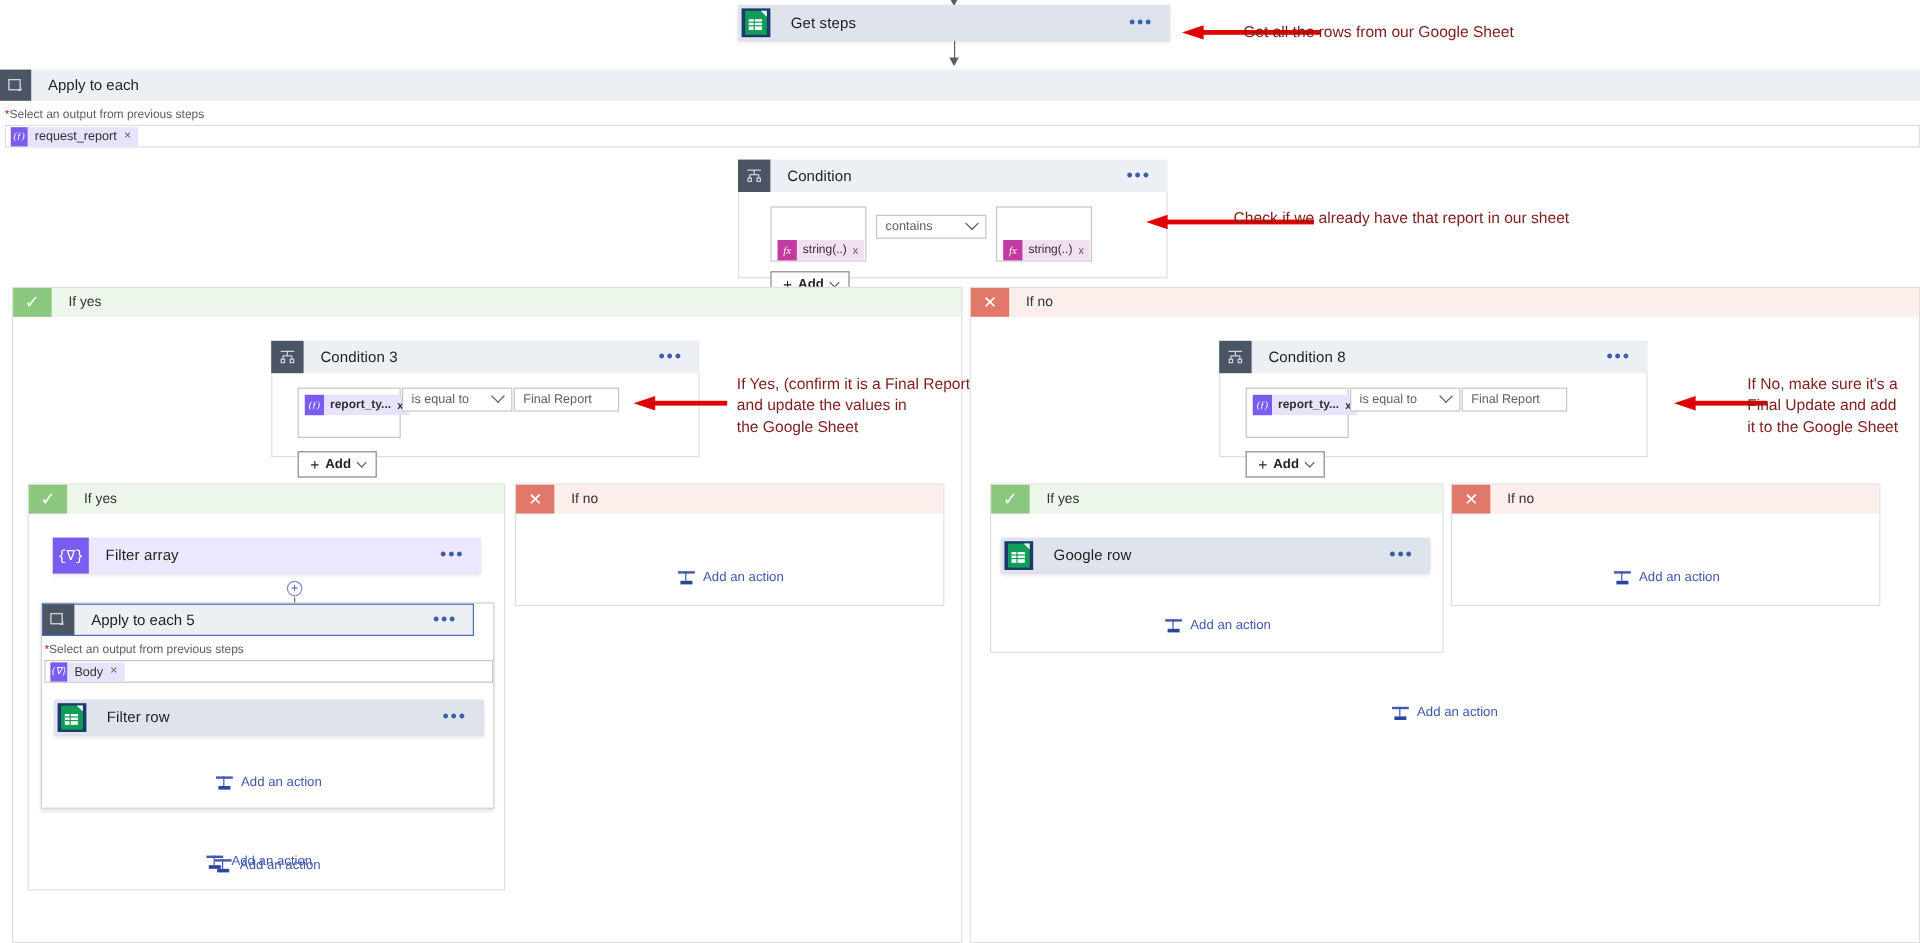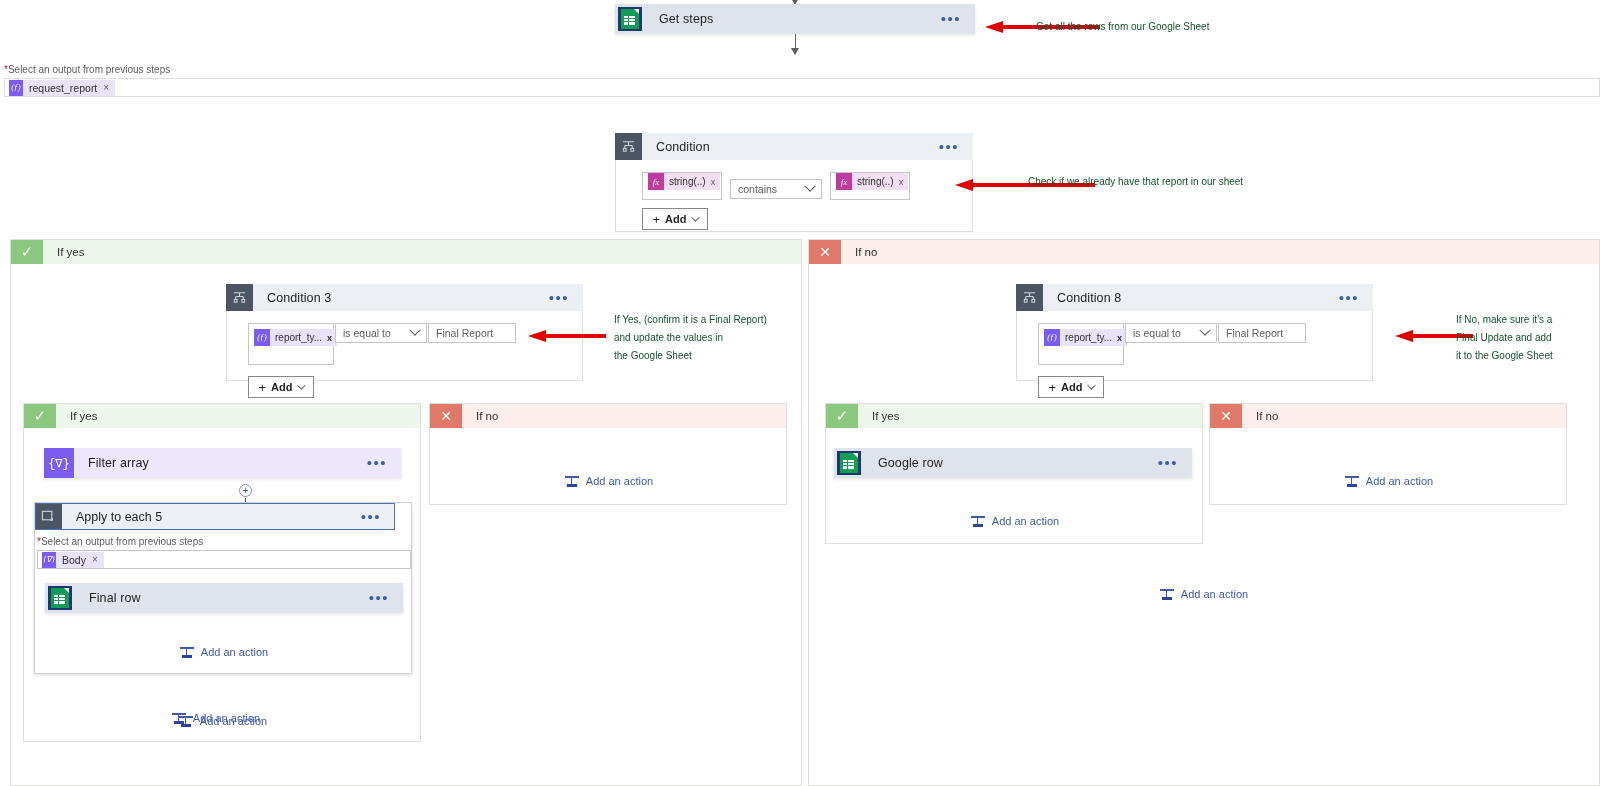--- a/index.html
+++ b/index.html
@@ -62,33 +62,33 @@
   }
   .token .tico { width:14px; height:16px; background:#7a5cf0; color:#fff;
     display:flex; align-items:center; justify-content:center; font-size:8px;
     font-family:"Liberation Serif", serif; font-style:italic; margin-right:6px; }
   .token .tx { margin-left:6px; color:#605e5c; font-size:10px; cursor:pointer;}
 
   
   .cond-body { background:#fff; border:1px solid #e1dfdd; border-top:none; }
   .cond-row { display:flex; align-items:flex-start; gap:0; }
   .cond-left {
-    background:#fff; border:1px solid #c8c6c4; height:28px; width:84px;
-    display:flex; align-items:flex-start; padding:0 5px;
+    background:#fff; border:1px solid #c8c6c4; height:46px; width:84px;
+    display:flex; align-items:flex-end; padding:0 5px;
   }
   .cond-left.tall { height:42px; align-items:flex-start; padding-top:5px; }
   .fx-token { display:inline-flex; align-items:center; height:17px; background:#f2dff2; font-size:10px; }
   .fx-token .fx { width:16px; height:17px; background:#c2399f; color:#fff; display:flex; align-items:center; justify-content:center;
                   font-style:italic; font-family:"Liberation Serif", serif; font-size:9px;}
   .fx-token .lbl { padding:0 5px; color:#323130; }
   .fx-token .x { color:#605e5c; padding-right:5px; font-size:9px; cursor:pointer;}
   .pv-token { display:inline-flex; align-items:center; height:17px; background:#e9e2fb; font-size:10px; }
   .pv-token .fx { width:16px; height:17px; background:#7a5cf0; color:#fff; display:flex; align-items:center; justify-content:center;
                   font-style:italic; font-family:"Liberation Serif", serif; font-size:8px;}
-  .pv-token .lbl { padding:0 5px; color:#323130; }
+  .pv-token .lbl { padding:0 5px; color:#323130;font-weight:bold; }
   .pv-token .x { color:#323130; padding-right:5px; font-size:9px; font-weight:bold; cursor:pointer;}
 
   .cond-select {
     background:#fff; border:1px solid #c8c6c4; height:20px; width:92px;
     display:flex; align-items:center; justify-content:space-between;
     padding:0 7px; font-size:10.5px; color:#605e5c;
   }
   .cond-input {
     background:#fff; border:1px solid #c8c6c4; height:20px; width:88px;
     display:flex; align-items:center; padding:0 7px; font-size:10.5px; color:#605e5c;
@@ -122,21 +122,21 @@
   
   .v-arrow { position:absolute; width:1px; background:#605e5c; }
   .v-arrow:after{
     content:""; position:absolute; left:-4px; bottom:-1px;
     border-left:4.5px solid transparent; border-right:4.5px solid transparent; border-top:7px solid #605e5c;
   }
   .plus-node { position:absolute; width:13px; height:13px; border:1px solid #7b8fd4; border-radius:50%;
                background:#fff; color:#4059ad; font-size:10px; line-height:11px; text-align:center; }
 
   
-  .anno { position:absolute; color:#14532d; font-size:10px; line-height:18px; white-space:pre; }
+  .anno { position:absolute; color:#7f1d1d; font-size:13px; line-height:18px; white-space:pre; }
   .red-arrow { position:absolute; height:12px; }
   .red-arrow .shaft { position:absolute; right:0; top:4px; height:4px; background:#e00000; }
   .red-arrow .head  { position:absolute; left:0; top:0;
         border-top:6px solid transparent; border-bottom:6px solid transparent; border-right:18px solid #e00000; }
 </style>
 </head>
 <body>
 
 <div class="v-arrow" style="left:795px; top:-6px; height:10px;"></div>
 
@@ -158,20 +158,29 @@
 
 <div class="red-arrow" style="left:985px; top:21px; width:115px;">
   <span class="shaft" style="width:100px;"></span>
     <span class="head"></span>
 </div>
 <div class="anno" style="left:1036px; top:18px;">Get all the rows from our Google Sheet</div>
 
 <div class="v-arrow" style="left:795px; top:34px; height:20px;"></div>
 
 <div class="abs" style="left:0; top:58px; width:1600px;">
+  <div class="scope-head">
+    <span class="ico">
+      <svg width="15" height="15" viewBox="0 0 16 16">
+          <rect x="1.5" y="2.5" width="10" height="9" fill="none" stroke="#cfd4dc" stroke-width="1.2"></rect>
+          <path d="M12 9.5v2.5H9.5" fill="none" stroke="#cfd4dc" stroke-width="1.2"></path>
+        </svg>
+    </span>
+    <span class="ttl">Apply to each</span>
+  </div>
   <div style="padding:6px 0 0 4px;">
     <div class="req-label">
       <span class="star">*</span><span>Select an output from previous steps</span>
     </div>
     <div class="token-field" style="width:1596px; height:19px; margin-top:3px; border-color:#e1dfdd;">
       <span class="token">
         <span class="tico">(ƒ)</span>
         <span>request_report</span>
         <span class="tx">×</span>
       </span>
@@ -327,21 +336,21 @@
         <span class="tile-sheets">
             <span class="sheet">
               <span class="grid">
                 <i style="left:0;top:2px;width:11px;height:1px;"></i>
                 <i style="left:0;top:5px;width:11px;height:1px;"></i>
                 <i style="left:4px;top:0;width:1px;height:9px;"></i>
               </span>
             </span>
           </span>
       </span>
-      <span class="ttl">Final row</span>
+      <span class="ttl">Filter row</span>
       <span class="dots">•••</span>
     </div>
     <div class="add-action" style="position:absolute; left:0; top:142px; width:378px;">
       <span class="ai">
           <span class="top"></span>
           <span class="stem"></span>
           <span class="bot"></span>
         </span>
       <span>Add an action</span>
     </div>

